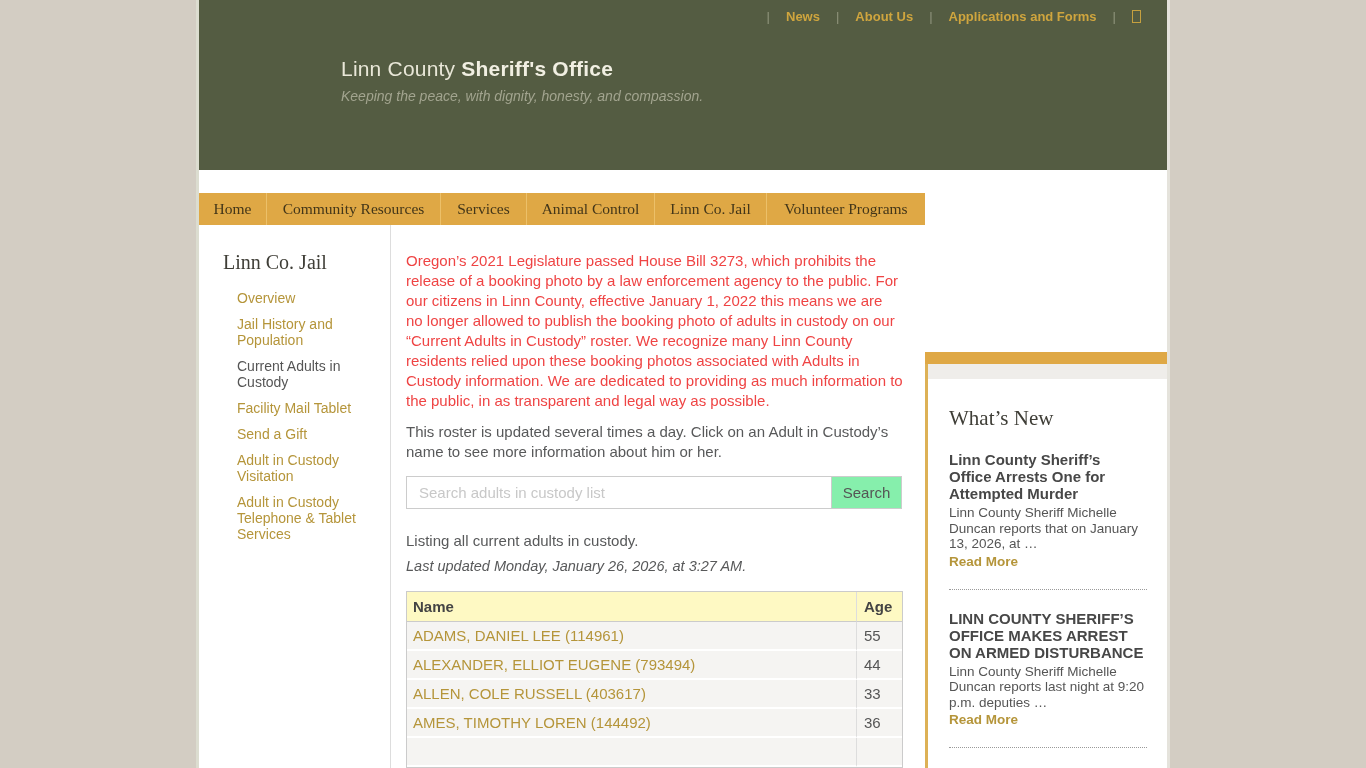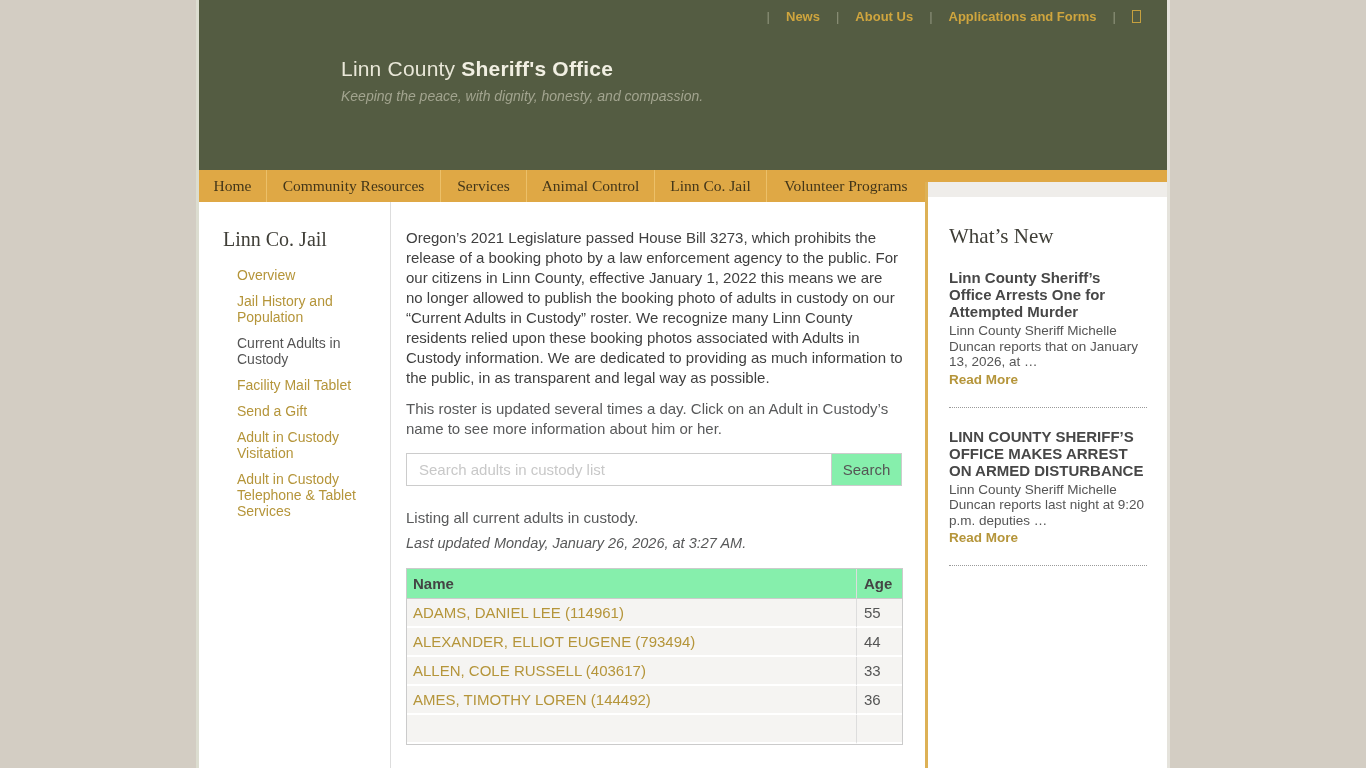--- a/index.html
+++ b/index.html
@@ -30,21 +30,21 @@
   .site-title {
     margin:33px 0 0 142px;
     font-size:21px; color:#e9e7d8; letter-spacing:.2px;
   }
   .site-title .bold { font-weight:bold; color:#f1efe2; }
   .tagline {
     margin:7px 0 0 142px;
     font-size:14px; font-style:italic; color:#a2a48f;
   }
   
-  .body-row { display:flex; height:598px; }
+  .body-row { display:flex; height:598px;align-items:flex-end; }
   .left-main { width:726px; display:flex; flex-direction:column; }
   
   .main-nav { display:flex; height:32px; background:#dfa845;
     font-family:"Liberation Serif", serif; font-size:15.5px; color:#433619; }
   .main-nav .nav-item {
     line-height:32px; text-align:center; cursor:pointer;
     border-right:1px solid #ecc069; white-space:nowrap;
   }
   .main-nav .nav-item:last-child { border-right:none; }
   .nav-w0{width:68px}.nav-w1{width:174px}.nav-w2{width:86px}
@@ -58,42 +58,42 @@
   .left-sidebar { width:192px; border-right:1px solid #dddddd; padding:26px 18px 0 24px; }
   .left-sidebar h2 {
     font-family:"Liberation Serif", serif; font-weight:normal;
     font-size:20px; color:#3f3e37; margin-bottom:16px;
   }
   .side-links { list-style:none; padding-left:14px; }
   .side-links li { margin-bottom:10px; font-size:14px; line-height:16px; }
   .side-links a { color:#b5953a; text-decoration:none; }
   .side-links .current { color:#555; }
   .main-col { flex:1; padding:26px 22px 0 15px; }
-  .main-col p.intro { font-size:15px; line-height:20px; color:#404040; }
+  .main-col p.intro { font-size:15px; line-height:20px; color:#ef4444; }
   .main-col p.note  { font-size:15px; line-height:20px; color:#58595a; margin-top:11px; }
   
   .search-row { display:flex; margin-top:14px; height:36px; }
   .search-row input {
     width:426px; height:33px; border:1px solid #cccccc; background:#fff;
     padding:0 12px; font-size:15px; color:#555;
     font-family:"Liberation Sans", sans-serif; outline:none;
   }
   .search-row input::placeholder { color:#c8c8c8; }
   .search-row button {
     width:70px; height:33px; border:1px solid #cccccc; border-left:none;
     background:#86efac; font-size:15px; color:#555; cursor:pointer;
     font-family:"Liberation Sans", sans-serif;
   }
   .listing-text { margin-top:20px; font-size:15px; color:#58595a; }
   .last-updated { margin-top:9px; font-size:14.5px; font-style:italic; color:#58595a; }
   
   table.roster { margin-top:17px; width:497px; border-collapse:separate; border-spacing:0;
     border:1px solid #cbcbcb; font-size:15px; }
   table.roster th {
-    text-align:left; font-weight:bold; color:#444; background:#86efac;
+    text-align:left; font-weight:bold; color:#444; background:#fef9c3;
     height:30px; padding:0 0 0 6px; border-bottom:1px solid #cbcbcb;
   }
   table.roster th.age-col, table.roster td.age-col {
     width:46px; border-left:1px solid #dddddd; padding-left:7px;
   }
   table.roster td {
     height:29px; background:#f5f4f2; padding-left:6px;
     border-bottom:2px solid #ffffff; color:#555;
   }
   table.roster td a { color:#b5953a; text-decoration:none; }

